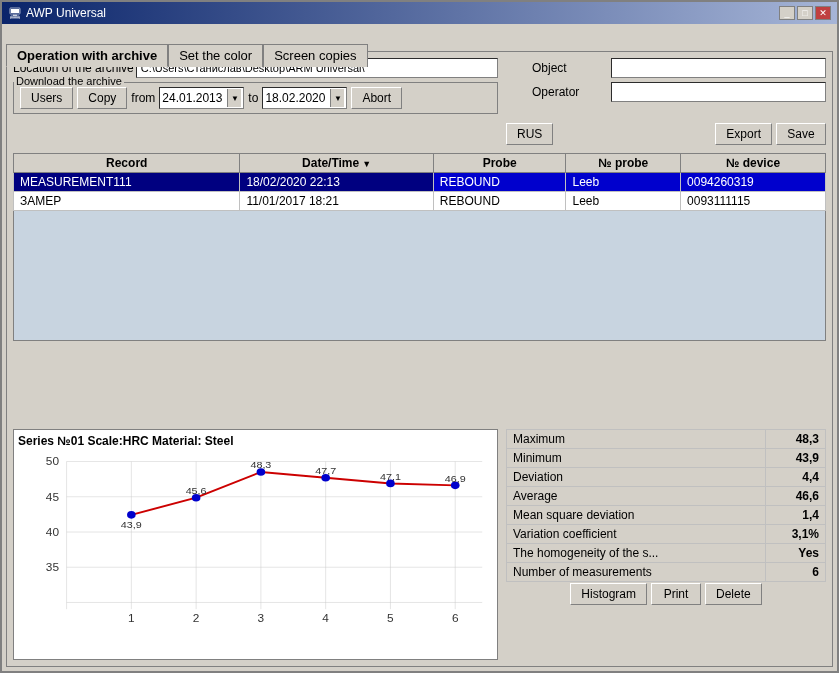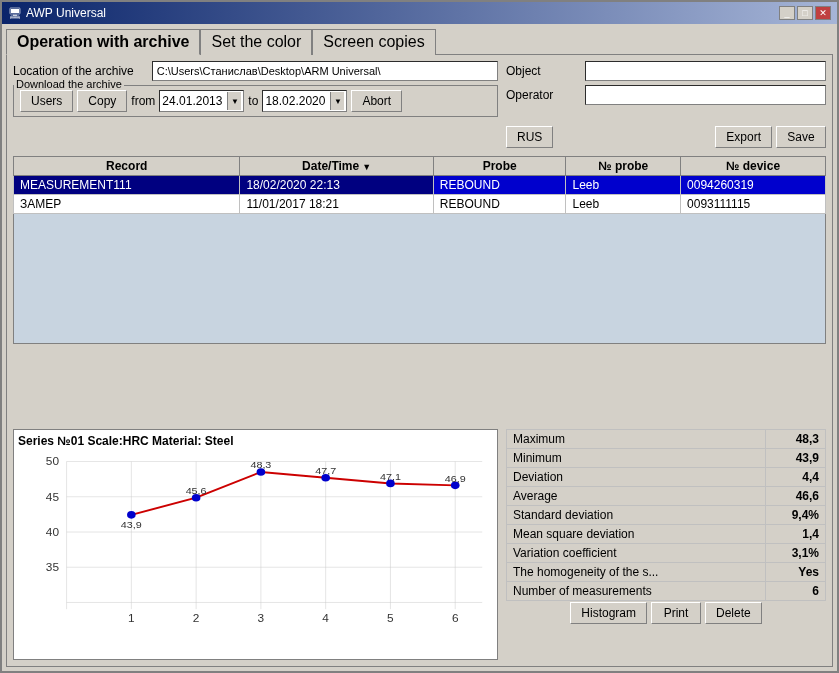--- a/index.html
+++ b/index.html
@@ -59,23 +59,23 @@
       display: flex;
       gap: 0;
       margin-bottom: 0;
     }
     .tab {
       padding: 3px 10px;
       background: #d4d0c8;
       border: 1px solid #808080;
       border-bottom: none;
       cursor: pointer;
-      font-size: 16px;
+      font-size: 13px;
       position: relative;
-      top: 1px;
+      top: 16px;
     }
     .tab.active {
       background: #d4d0c8;
       border-bottom: 1px solid #d4d0c8;
       z-index: 1;
       font-weight: bold;
     }
     .main-panel {
       border: 1px solid #808080;
       background: #d4d0c8;
@@ -97,21 +97,21 @@
     }
     .right-panel {
       width: 320px;
       display: flex;
       flex-direction: column;
       gap: 4px;
     }
     .archive-row {
       display: flex;
       align-items: center;
-      gap: 18px;
+      gap: 2px;
     }
     .archive-label {
       font-size: 12px;
       white-space: nowrap;
     }
     .archive-path {
       flex: 1;
       background: white;
       border: 1px inset #808080;
       padding: 2px 4px;
@@ -170,20 +170,21 @@
       display: flex;
       align-items: center;
       justify-content: center;
       cursor: pointer;
       font-size: 8px;
     }
     .object-row {
       display: flex;
       align-items: center;
       gap: 19px;
+      margin-left: 26px;
     }
     .field-label {
       width: 60px;
       font-size: 12px;
     }
     .field-input {
       flex: 1;
       background: white;
       border: 1px inset #808080;
       height: 20px;
@@ -457,24 +458,20 @@
                 </tr>
                 <tr>
                   <td>Deviation</td>
                   <td>4,4</td>
                 </tr>
                 <tr>
                   <td>Average</td>
                   <td>46,6</td>
                 </tr>
                 <tr>
-                  <td>Standard deviation</td>
-                  <td>9,4%</td>
-                </tr>
-                <tr>
                   <td>Mean square deviation</td>
                   <td>1,4</td>
                 </tr>
                 <tr>
                   <td>Variation coefficient</td>
                   <td>3,1%</td>
                 </tr>
                 <tr>
                   <td>The homogeneity of the s...</td>
                   <td>Yes</td>

